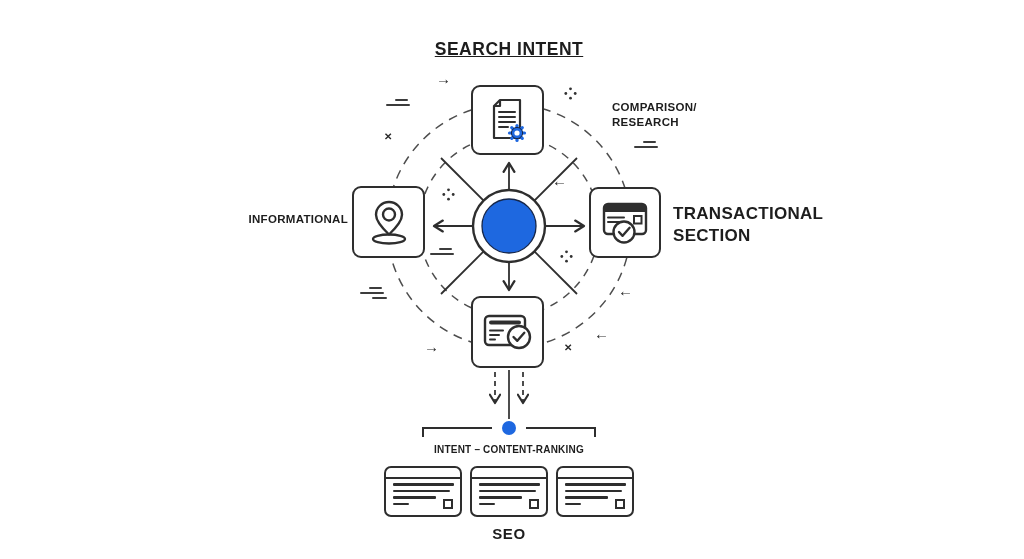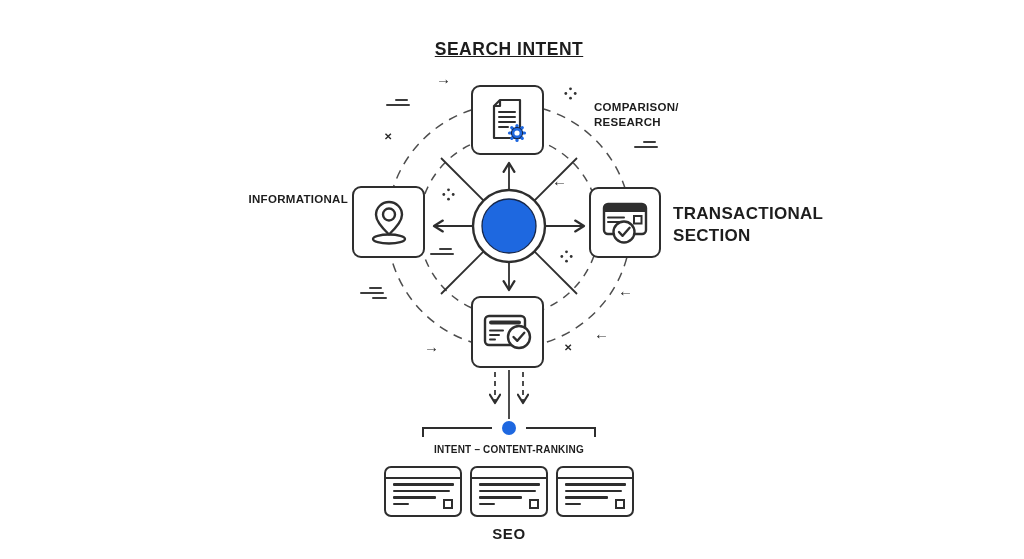--- a/index.html
+++ b/index.html
@@ -4,22 +4,22 @@
 <style>
   html,body{margin:0;padding:0;background:#ffffff;}
   .canvas{
     position:relative;width:1024px;height:559px;background:#ffffff;
     font-family:"Liberation Sans", sans-serif;overflow:hidden;color:#1d1d1d;
   }
   svg.layer{position:absolute;left:0;top:0;}
   
   .label{position:absolute;font-weight:700;color:#1d1d1d;letter-spacing:.3px;line-height:1.28;}
   .title{left:362px;top:38px;width:294px;text-align:center;font-size:17.5px;letter-spacing:.5px;text-decoration:underline;}
-  .lbl-comparison{left:594px;top:100px;font-size:11.5px;}
-  .lbl-informational{left:228px;top:192px;width:120px;text-align:right;font-size:11.5px;}
+  .lbl-comparison{left:612px;top:100px;font-size:11.5px;}
+  .lbl-informational{left:228px;top:212px;width:120px;text-align:right;font-size:11.5px;}
   .lbl-transactional{left:673px;top:203px;font-size:17px;}
   .lbl-caption{left:389px;top:444px;width:240px;text-align:center;font-size:10px;letter-spacing:.2px;}
   .lbl-seo{left:469px;top:524px;width:80px;text-align:center;font-size:15px;letter-spacing:.6px;}
   
   .node-box{
     position:absolute;background:#fff;border:2px solid #2e2e2e;border-radius:9px;
     display:flex;align-items:center;justify-content:center;box-sizing:border-box;
   }
   .node-top{left:471px;top:85px;width:73px;height:70px;}
   .node-left{left:352px;top:186px;width:73px;height:72px;}

